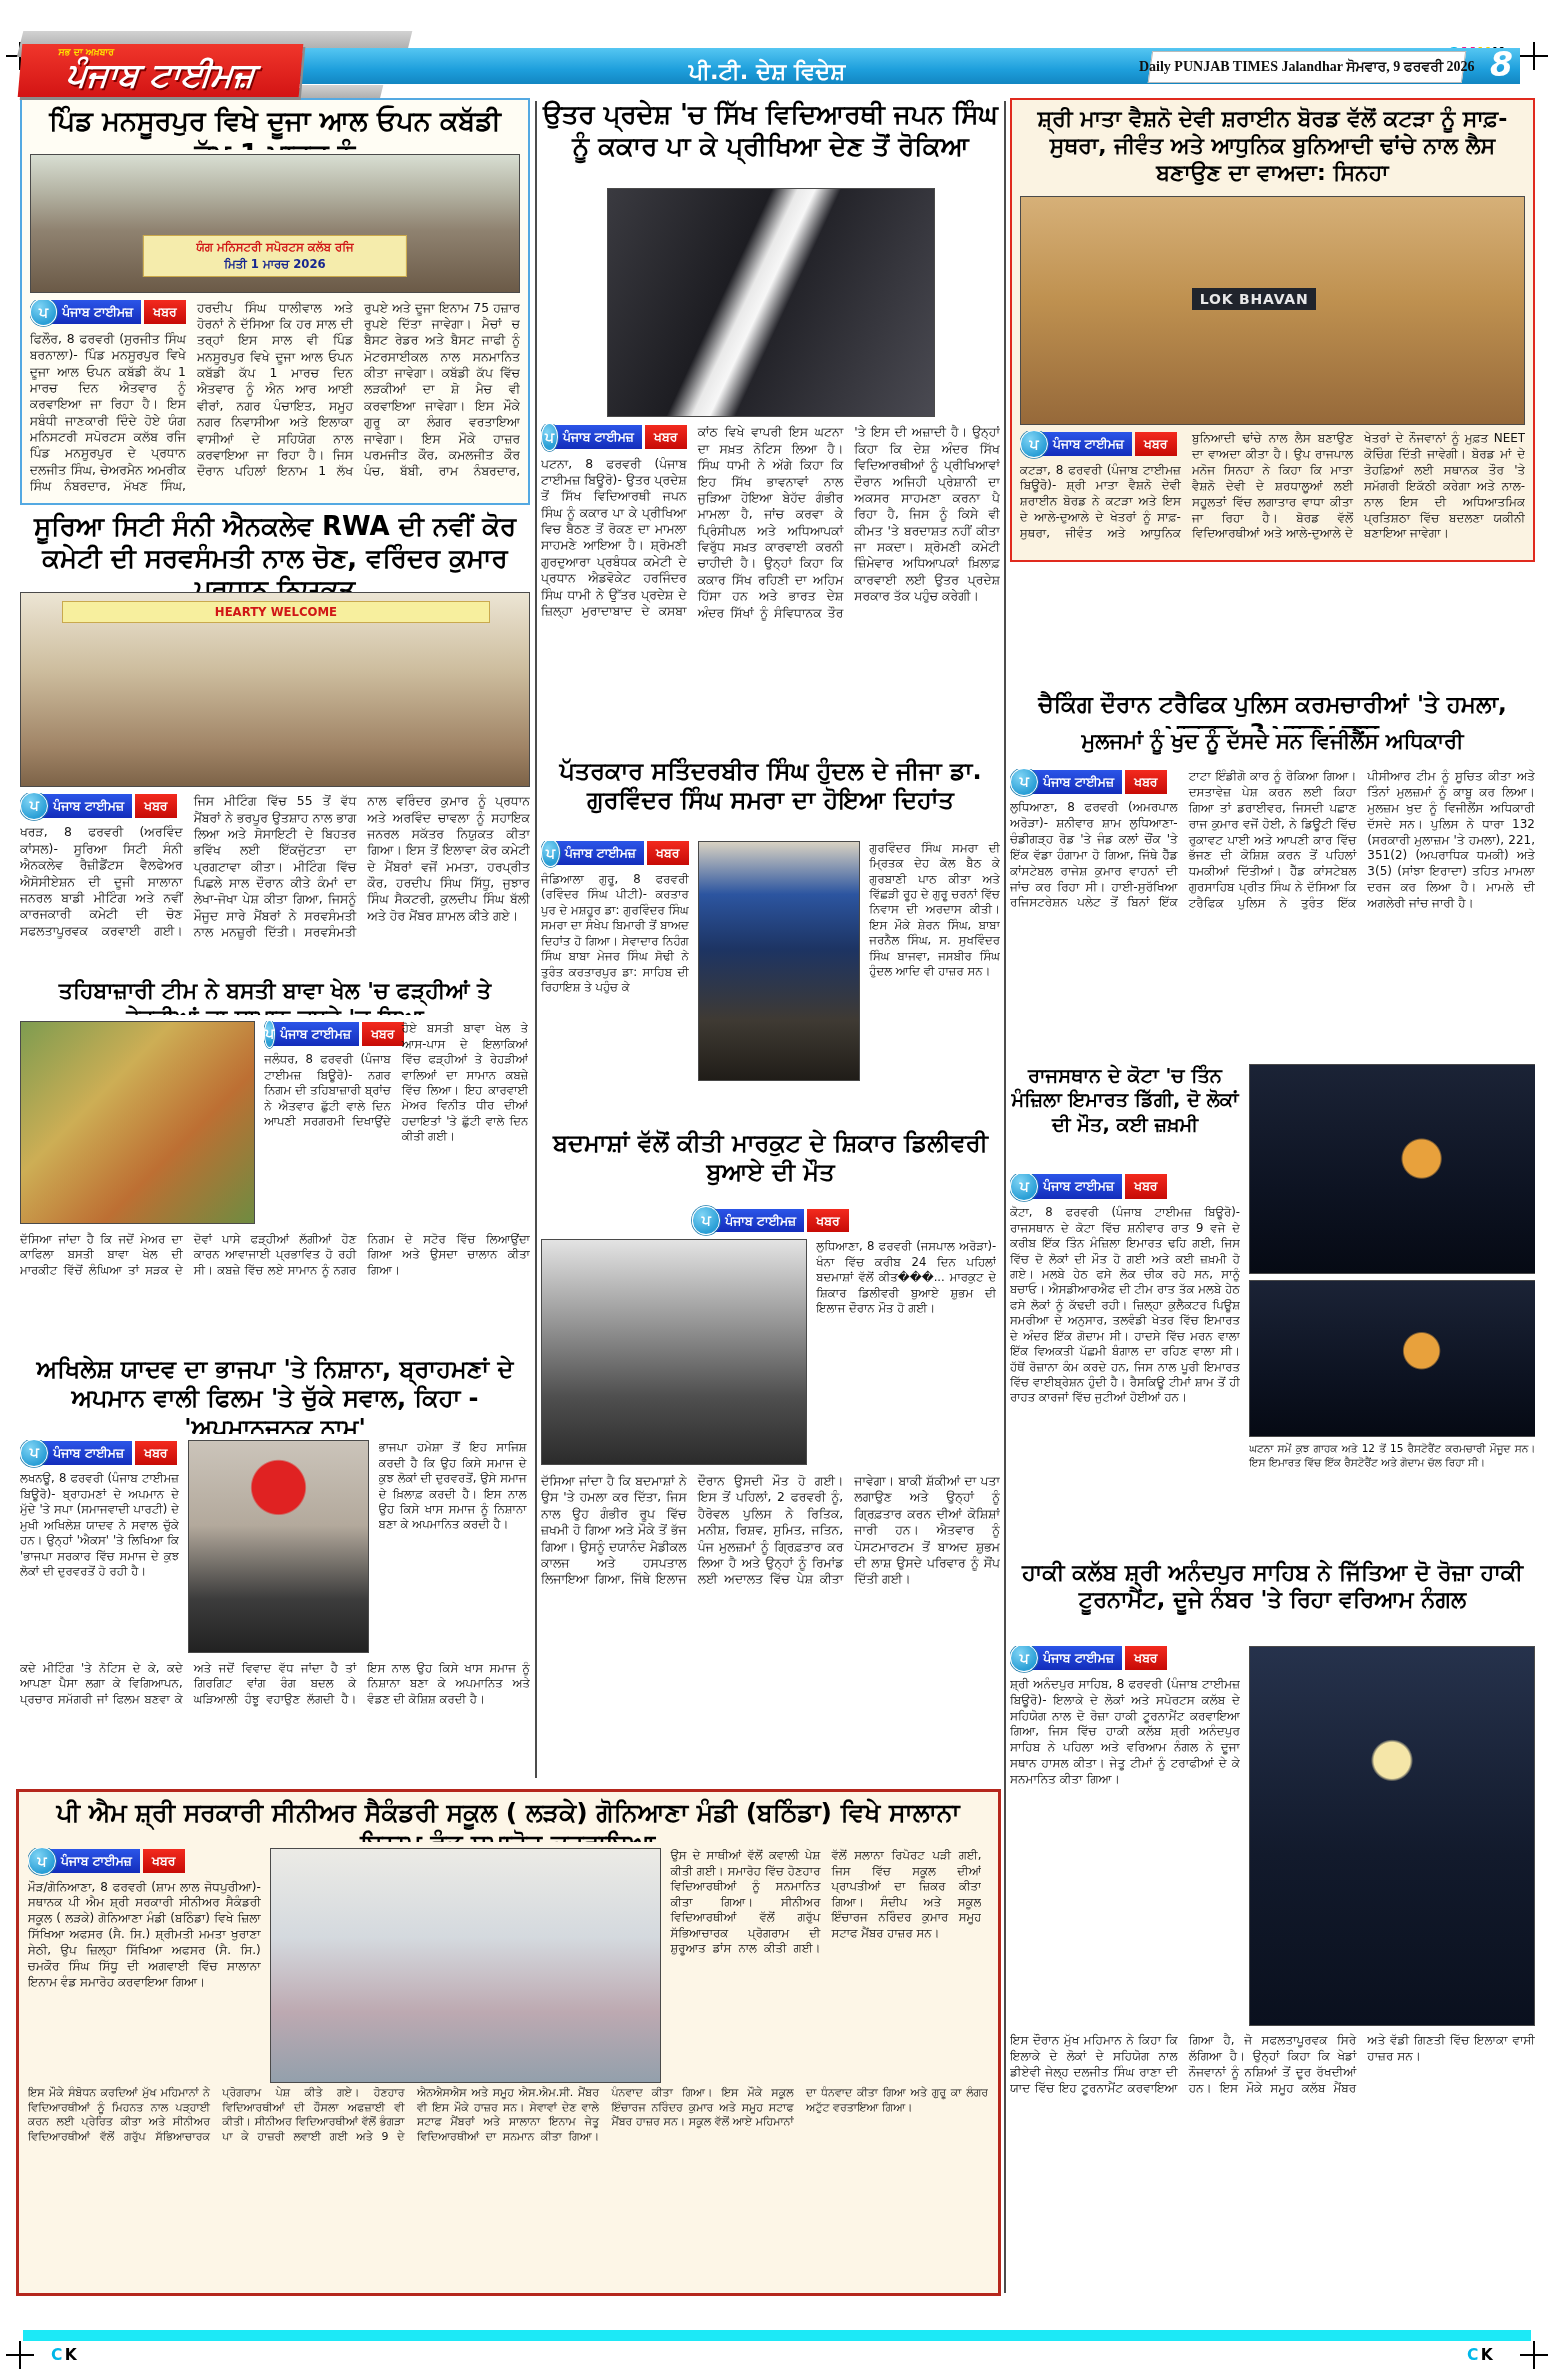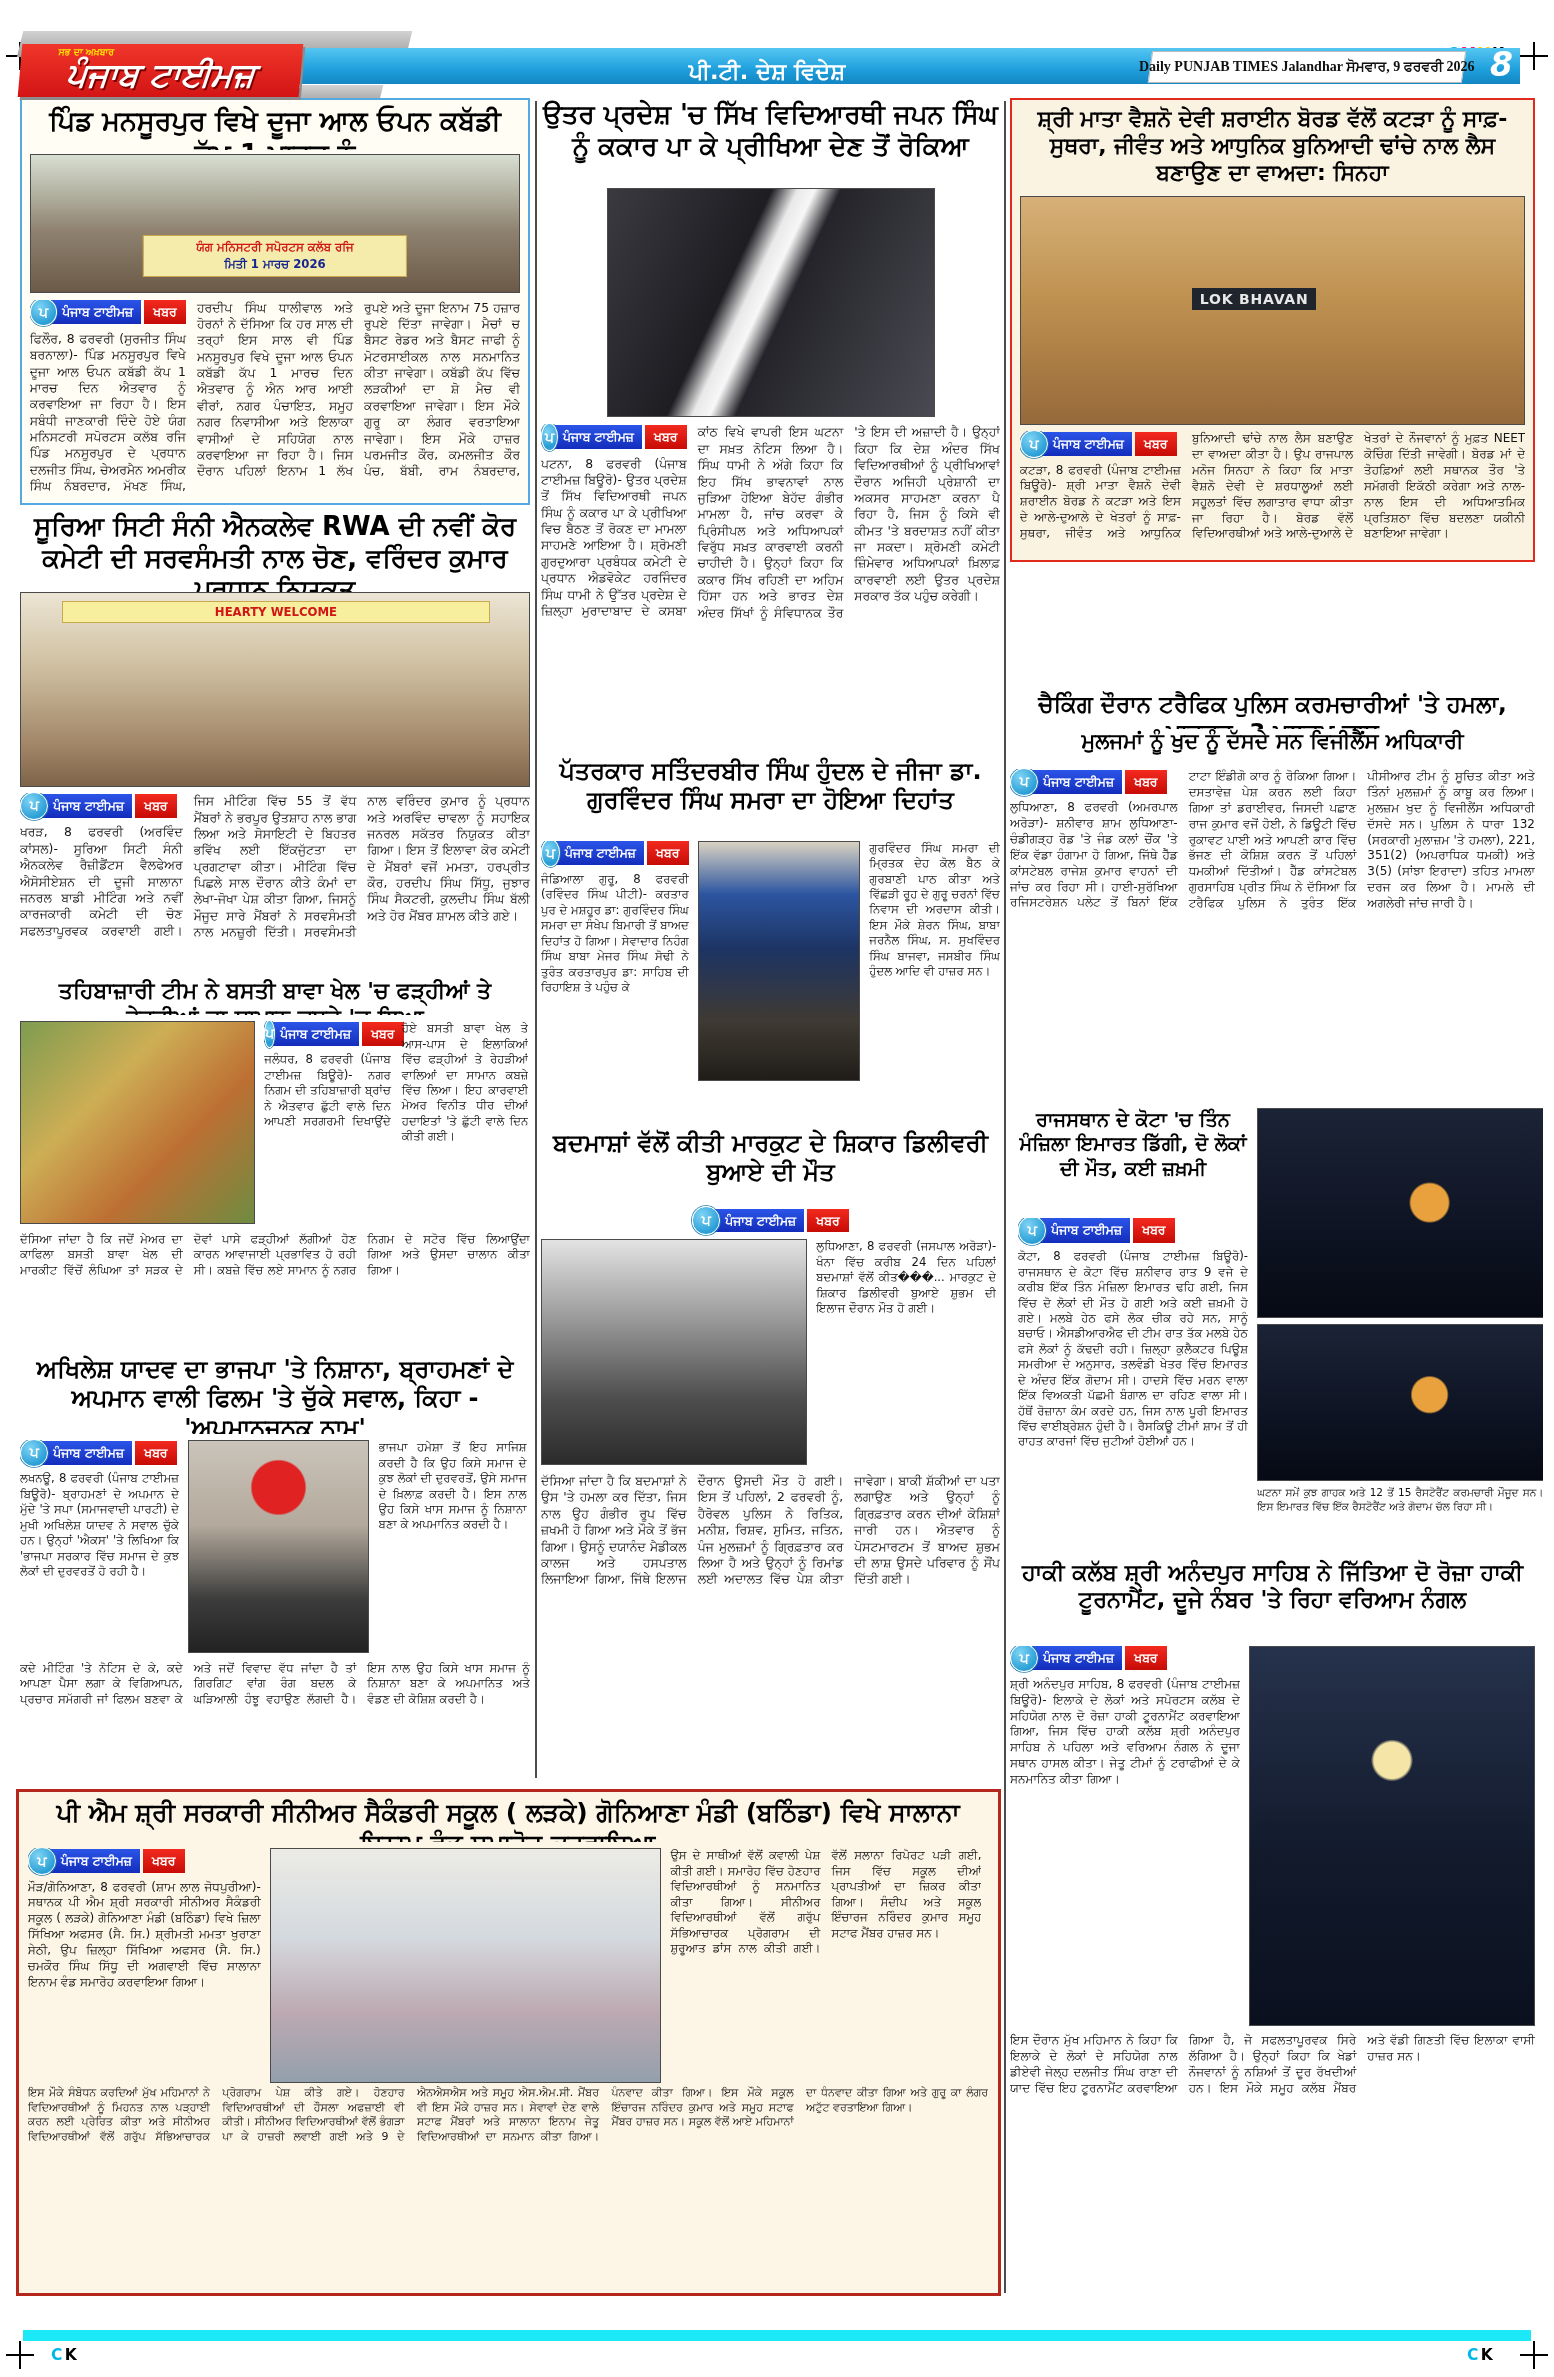--- a/index.html
+++ b/index.html
@@ -103,21 +103,21 @@
   #artM3 .side{width:180px;height:224px;font-size:11.7px;}
   #artM3 .bottom{height:292px;margin-top:7.8px;}
   #artR1{left:1010px;top:98px;width:525px;height:464px;border:2.3px solid #e02a1e;background:#fbf3e2;padding:6.2px 7.8px;box-sizing:border-box;}
   #artR1 .hl{font-size:22px;height:90px;}
   #artR1 .photo{height:227px;}
   #artR1 .body-txt{height:230px;margin-top:6.2px;font-size:12px;}
   #artR2{left:1010px;top:690px;width:525px;height:393px;}
   #artR2 .hl1{font-size:23px;height:39px;}
   #artR2 .hl2{font-size:21px;height:34px;}
   #artR2 .body-txt{height:306px;margin-top:6.2px;font-size:12px;}
-  #artR3{left:1010px;top:1108px;width:525px;height:463px;margin-left:8px;}
+  #artR3{left:1010px;top:1064px;width:525px;height:463px;}
   #artR3 .left{width:230px;flex:none;}
   #artR3 .left .hl{font-size:19.4px;text-align:center;height:110px;line-height:1.25;}
   #artR3 .left .body-txt{height:305px;font-size:11.7px;}
   #artR3 .photo1{width:286px;height:208px;}
   #artR3 .photo2{width:286px;height:155px;margin-top:6.2px;}
   #artR3 .note{width:286px;font-size:10.5px;line-height:1.3;margin-top:4.7px;text-align:justify;}
   #artR4{left:1010px;top:1559px;width:525px;height:734px;}
   #artR4 .hl{font-size:22.5px;height:82px;}
   #artR4 .left{width:230px;flex:none;}
   #artR4 .left .body-txt{height:350px;font-size:12px;}

